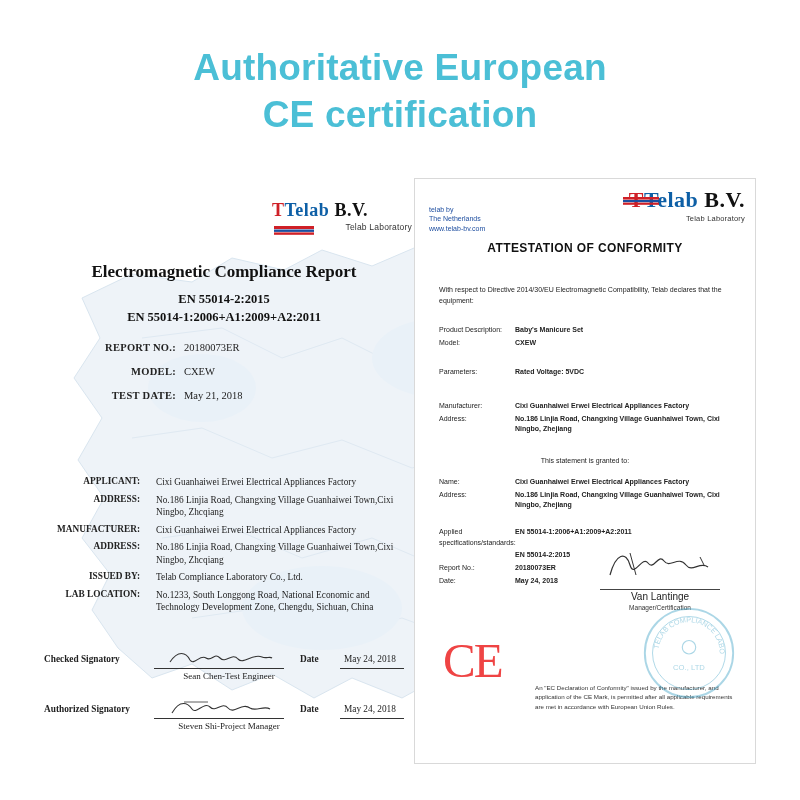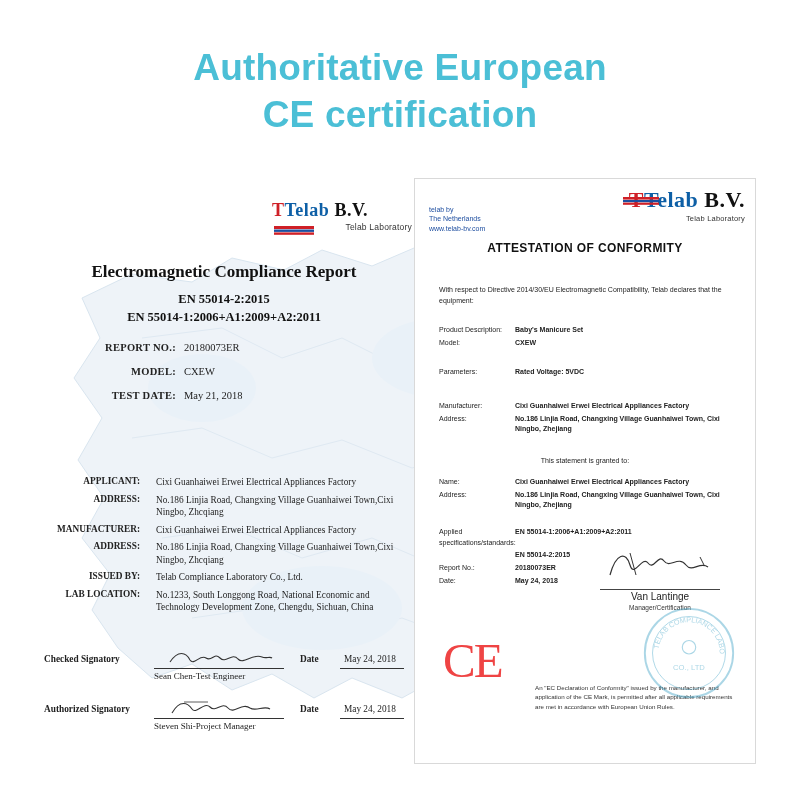--- a/index.html
+++ b/index.html
@@ -193,21 +193,21 @@
     left: 122px;
     top: -8px;
     width: 110px;
     height: 22px;
   }
   .sig-name {
     position: absolute;
     left: 110px;
     top: 17px;
     width: 150px;
-    text-align: left;
+    text-align: center;
     font-size: 9px;
   }
   .sig-date-label {
     position: absolute;
     left: 256px;
     top: 0;
     font-weight: bold;
   }
   .sig-date-val {
     position: absolute;

